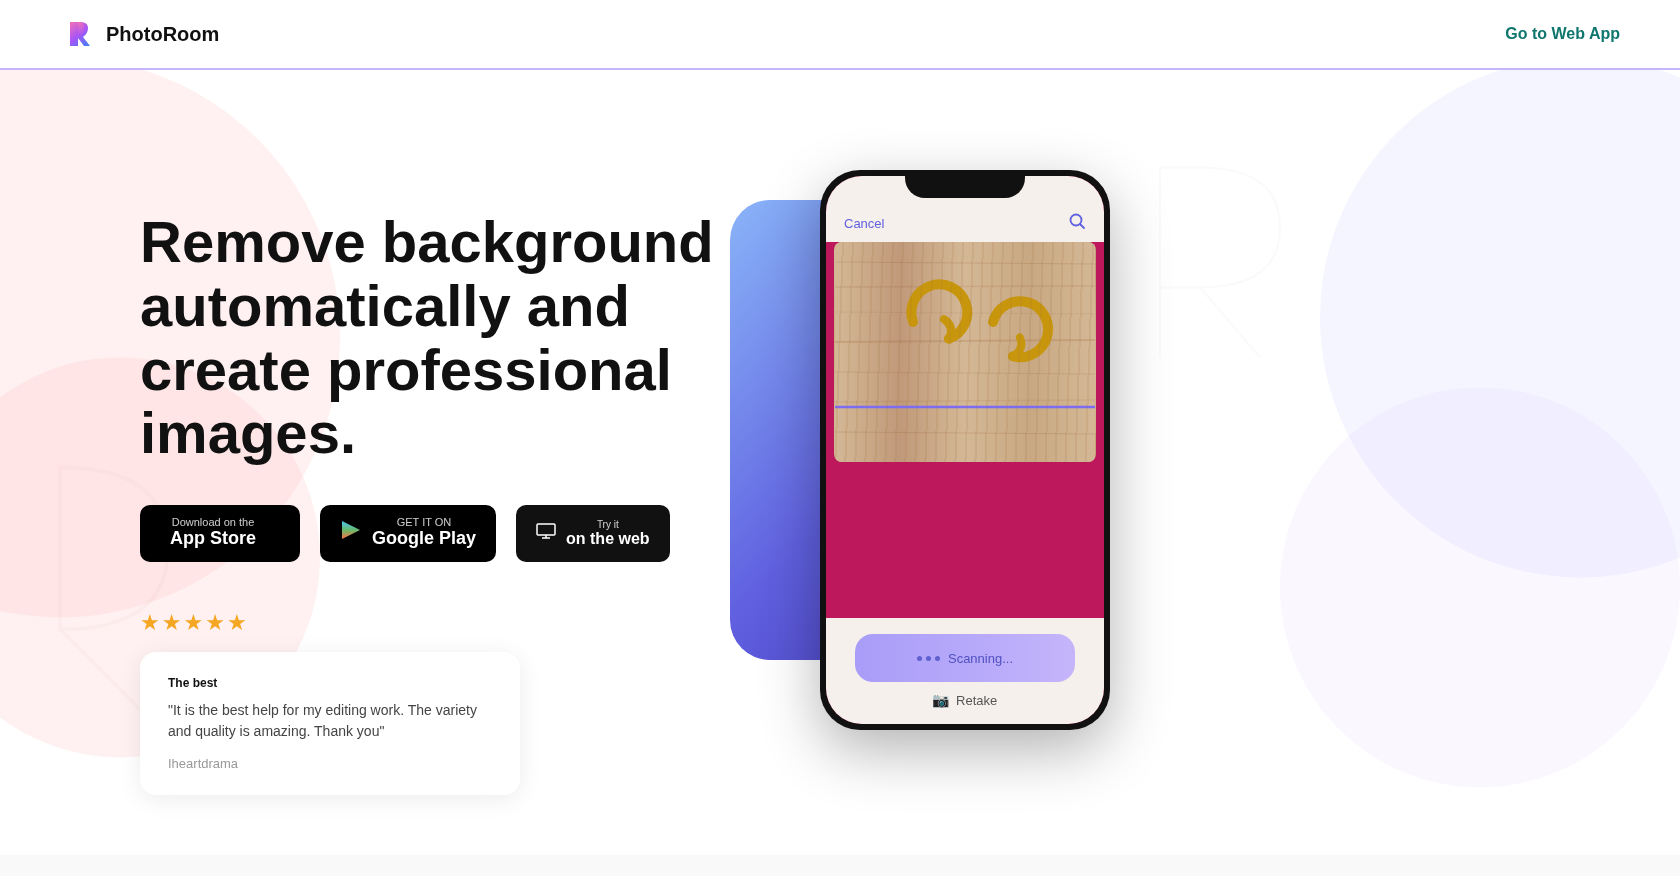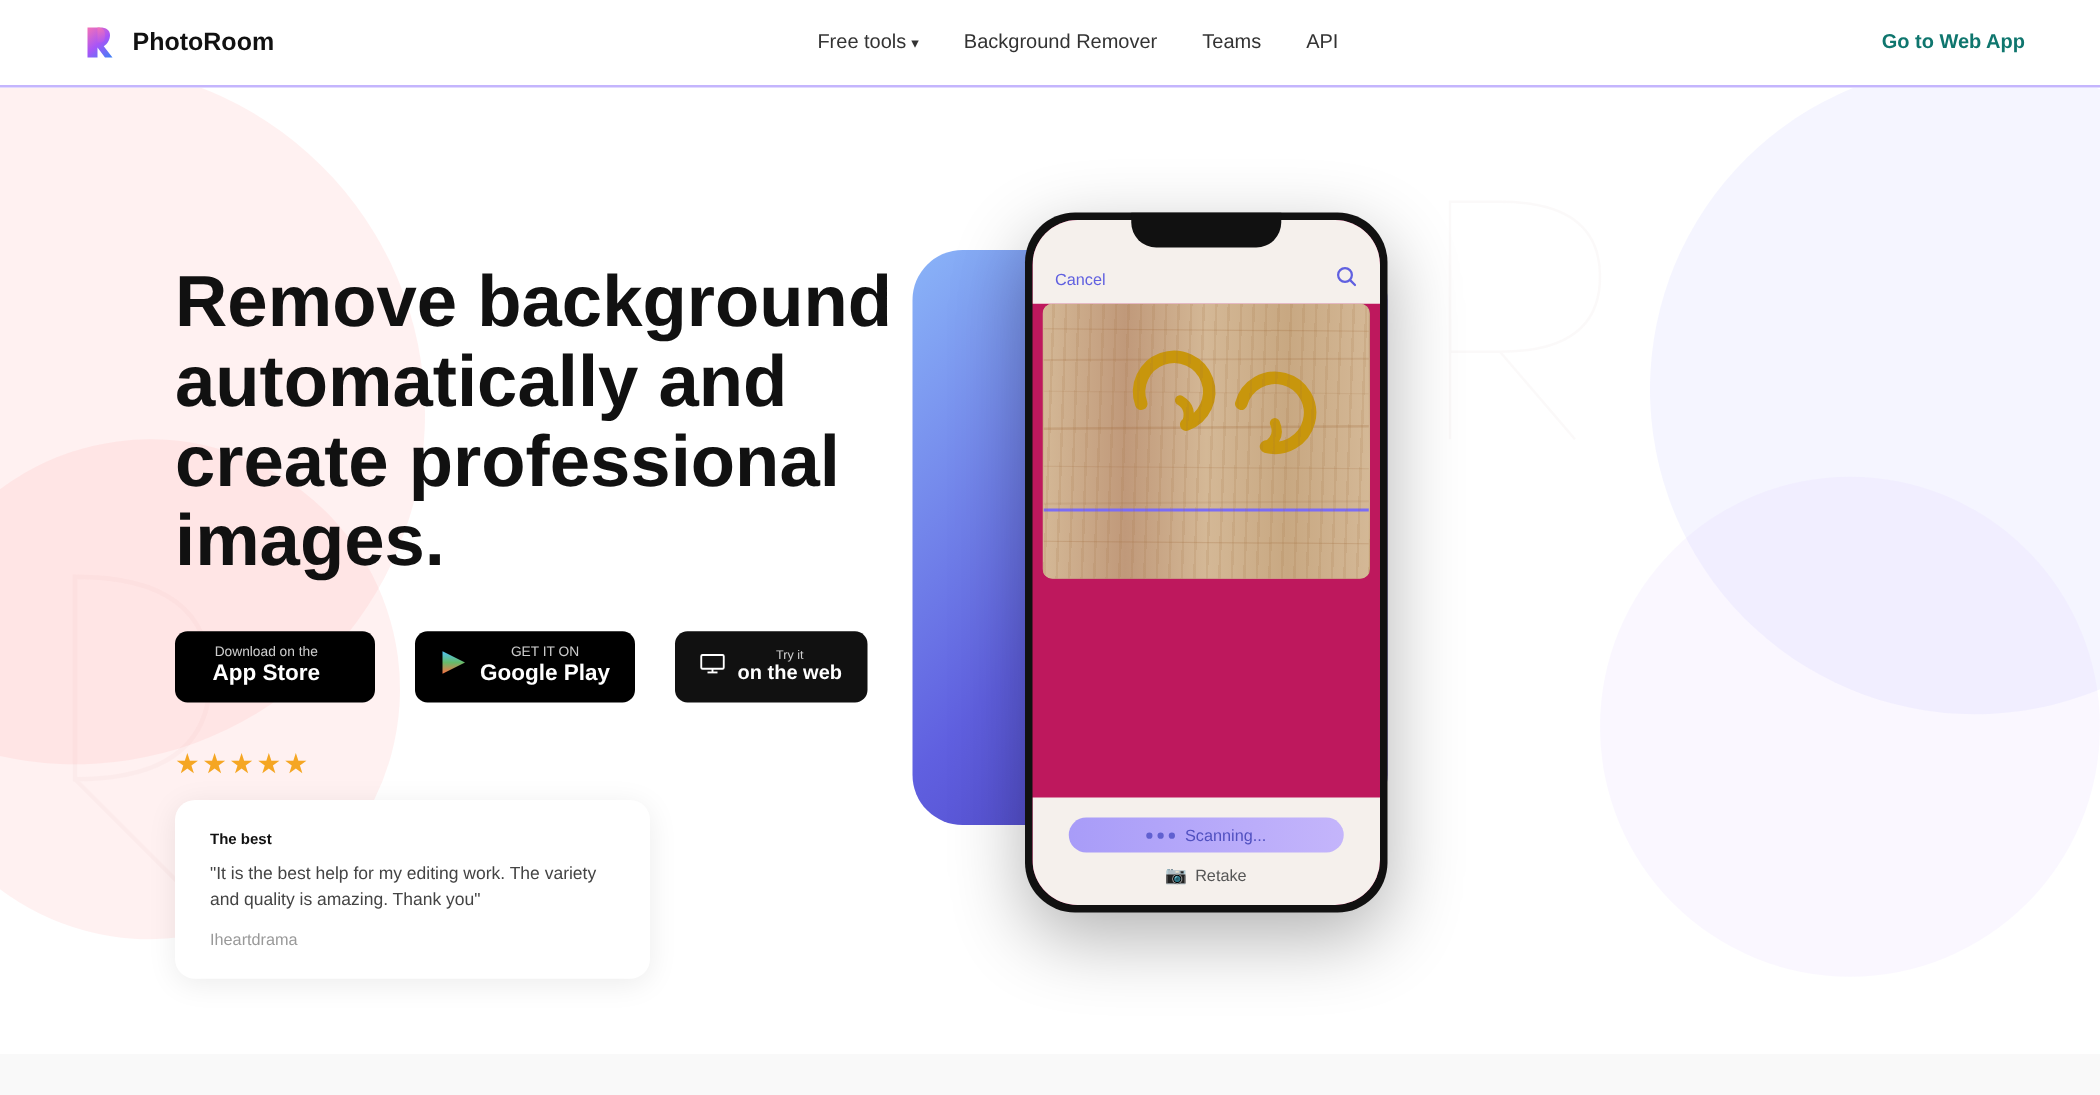--- a/index.html
+++ b/index.html
@@ -31,21 +31,21 @@
       pointer-events: none; z-index: 0;
     }
 
     .hero-left { position: relative; z-index: 2; max-width: 620px; padding-top: 60px; }
 
     .hero-title {
       font-size: 58px; font-weight: 800; color: #111; line-height: 1.1;
       margin-bottom: 40px;
     }
 
-    .hero-buttons { display: flex; gap: 32px; margin-bottom: 36px; flex-wrap: wrap; }
+    .hero-buttons { display: flex; gap: 20px; margin-bottom: 48px; flex-wrap: wrap; }
 
     .btn-store {
       background: #000; color: #fff; border: none; border-radius: 10px;
       padding: 12px 20px; cursor: pointer; display: flex; align-items: center; gap: 10px;
       min-width: 160px; text-decoration: none;
     }
     .btn-store .store-icon { font-size: 24px; }
     .btn-store .store-text-top { font-size: 11px; opacity: 0.8; display: block; line-height: 1; }
     .btn-store .store-text-main { font-size: 18px; font-weight: 700; display: block; line-height: 1.2; }
 
@@ -133,21 +133,21 @@
         rgba(160,110,60,0.15) 8px, rgba(160,110,60,0.15) 10px
       );
     }
 
     
     .phone-bottom {
       padding: 16px; display: flex; flex-direction: column; align-items: center; gap: 10px;
       background: #f5f0ec;
     }
     .scan-button {
-      width: 220px; height: 28px;
+      width: 220px; height: 48px;
       background: linear-gradient(90deg, #a89cf8, #c4b5fb);
       border-radius: 18px; border: none;
       display: flex; align-items: center; justify-content: center;
       gap: 8px;
     }
     .scan-dots { display: flex; gap: 4px; }
     .scan-dot { width: 5px; height: 5px; background: #6060d0; border-radius: 50%; }
     .scan-label { font-size: 13px; color: #5050c0; font-weight: 500; }
     .retake-btn {
       display: flex; align-items: center; gap: 6px;
@@ -181,35 +181,20 @@
         </linearGradient>
         <linearGradient id="logoGrad2" x1="18" y1="6" x2="24" y2="18" gradientUnits="userSpaceOnUse">
           <stop offset="0%" stop-color="#f472b6"></stop>
           <stop offset="100%" stop-color="#a855f7"></stop>
         </linearGradient>
       </defs>
     </svg>
     <span class="nav-logo-text">PhotoRoom</span>
   </div>
 
-  <div class="nav-links">
-    <a class="nav-link">
-      <span>Free tools</span>
-      <span class="chevron">▾</span>
-    </a>
-    <a class="nav-link">
-      <span>Background Remover</span>
-    </a>
-    <a class="nav-link">
-      <span>Teams</span>
-    </a>
-    <a class="nav-link">
-      <span>API</span>
-    </a>
-  </div>
 
   <button class="nav-cta" style="background:none;border:none;cursor:pointer;font-size:16px;font-weight:600;color:#0f766e;">Go to Web App</button>
 </nav>
 
 <section class="hero">
 
   <svg class="hero-bg-shapes" viewBox="0 0 1680 650" xmlns="http://www.w3.org/2000/svg">
 
     <ellipse cx="60" cy="200" rx="280" ry="280" fill="rgba(255,200,200,0.25)" transform="rotate(-20,60,200)"></ellipse>
     <ellipse cx="120" cy="420" rx="200" ry="200" fill="rgba(255,180,180,0.18)" transform="rotate(15,120,420)"></ellipse>

